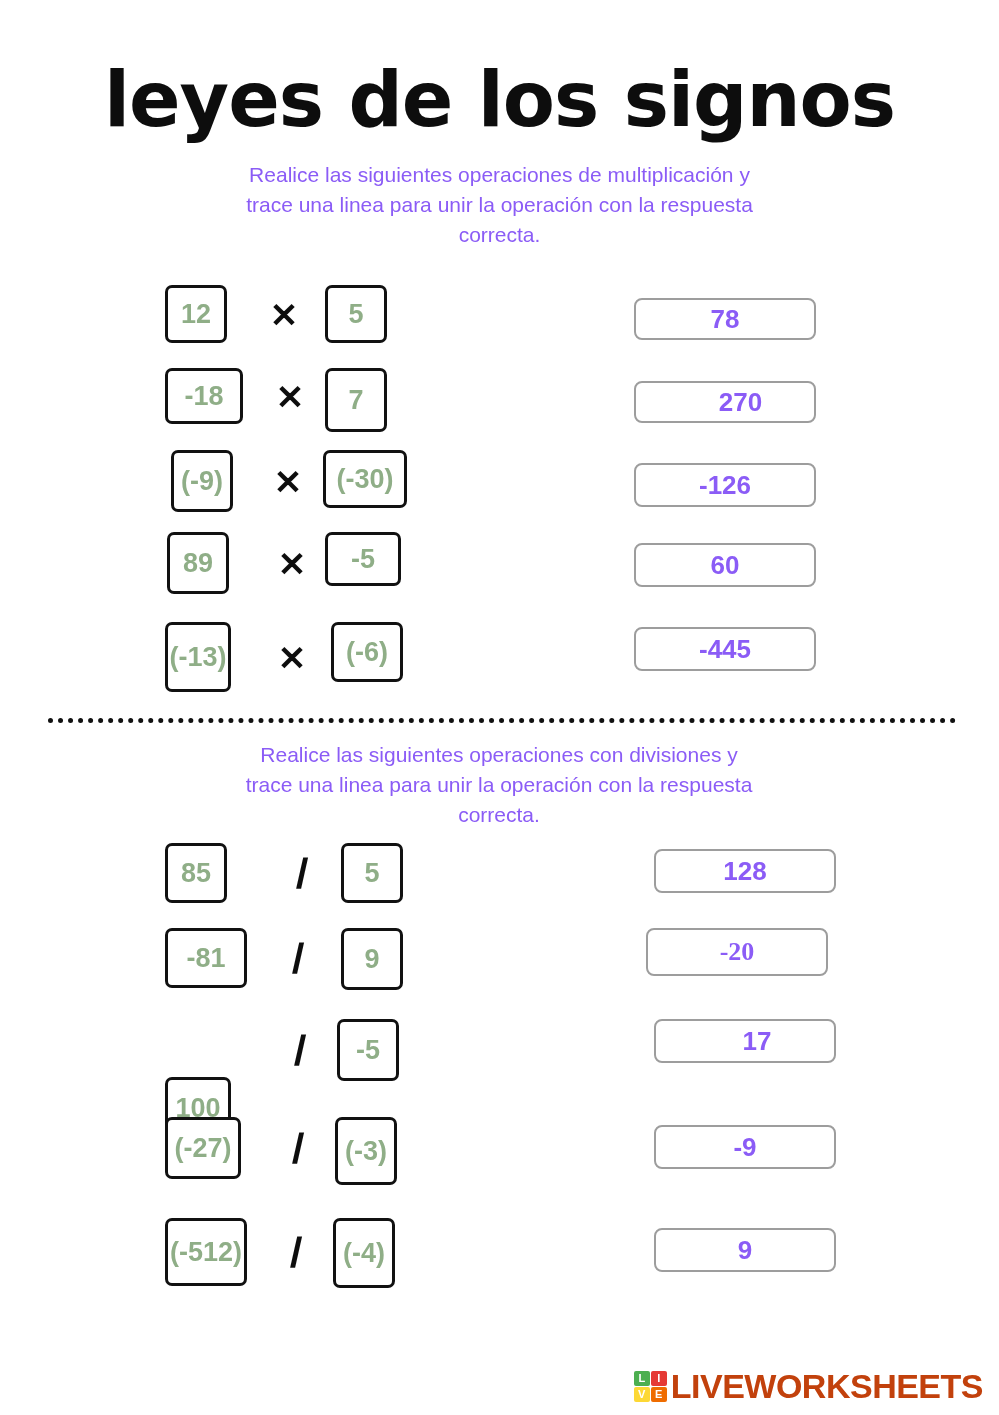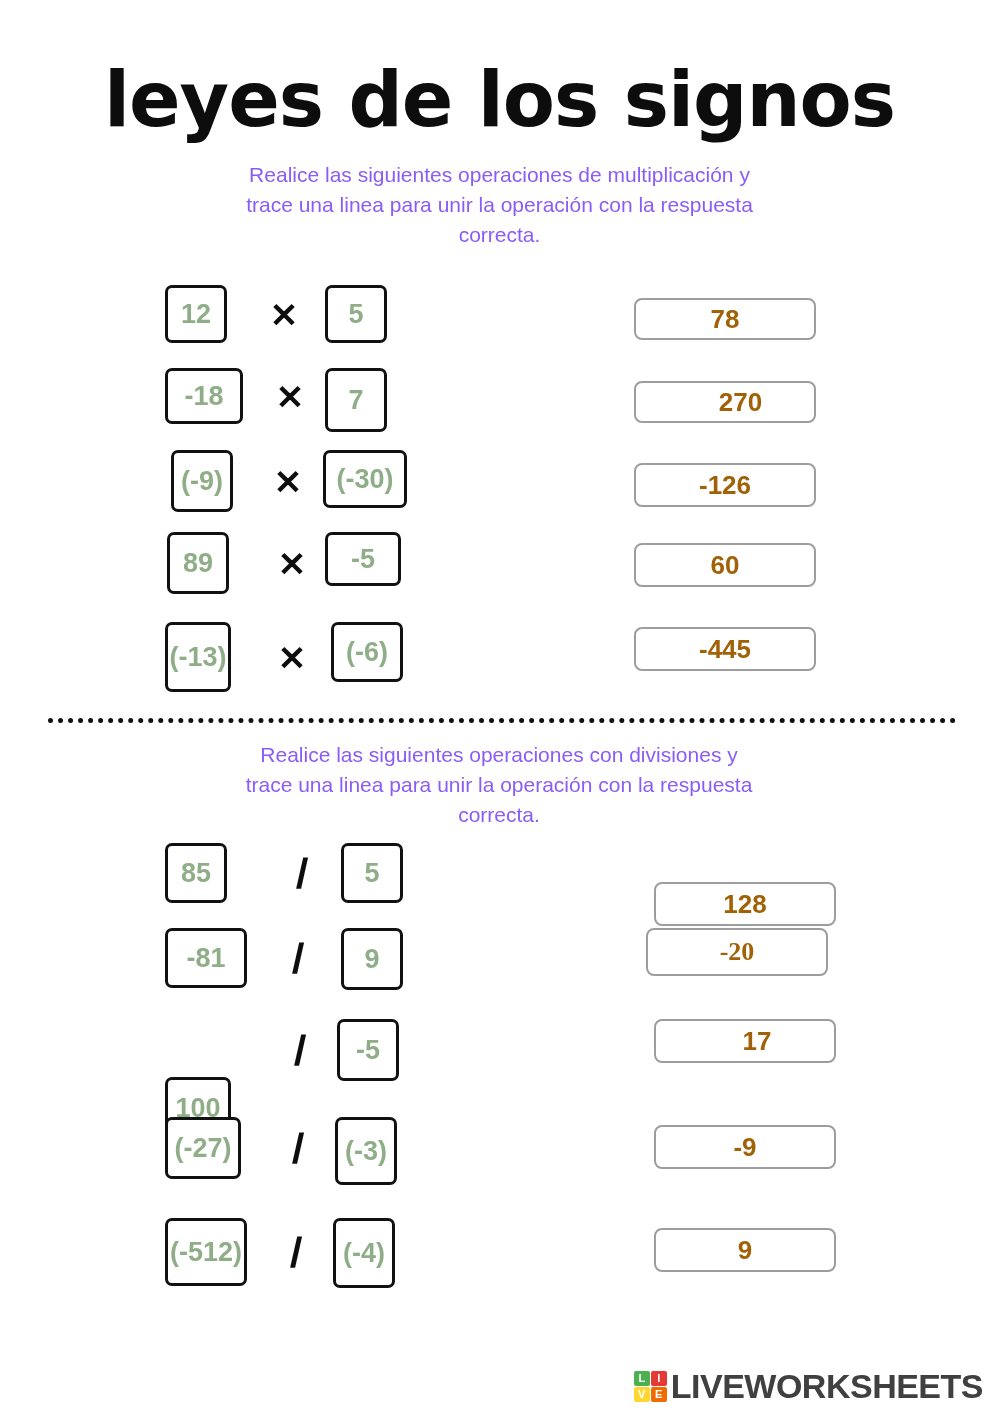--- a/index.html
+++ b/index.html
@@ -76,21 +76,21 @@
     font-weight: 800;
     transform: skewX(-2deg);
   }
 
   
   .ansbox {
     position: absolute;
     border: 2px solid #9d9d9d;
     border-radius: 8px;
     background: #ffffff;
-    color: #a16207;
+    color: #8b5cf6;
     font-size: 26px;
     font-weight: 600;
     display: flex;
     align-items: center;
     justify-content: center;
     font-family: "Liberation Sans", sans-serif;
   }
 
   
   .divider {
@@ -129,21 +129,21 @@
   }
   .tile-l { background: #4caf50; }
   .tile-i { background: #e53935; }
   .tile-v { background: #fdd835; color:#ffffff; }
   .tile-e { background: #ef6c00; }
   .logo-word {
     font-family: "Liberation Sans", sans-serif;
     font-weight: 700;
     font-size: 34px;
     letter-spacing: -0.5px;
-    color: #404040;
+    color: #c2410c;
     line-height: 1;
   }
 </style>
 </head>
 <body>
 
 <h1 class="page-title">leyes de los signos</h1>
 <p class="instructions">Realice las siguientes operaciones de multiplicación y trace una linea para unir la operación con la respuesta correcta.</p>
 
 <div class="section" id="mul-section" style="position: absolute; left: 0px; top: 0px; width: 999px;">
@@ -182,21 +182,21 @@
     <div class="opbox" style="position: absolute; left: 341px; top: 928px; width: 62px; height: 62px;">9</div>
     <div class="opbox" style="position: absolute; left: 165px; top: 1077px; width: 66px; height: 62px;">100</div>
     <div class="op-symbol slash" style="position: absolute; left: 277px; top: 1023px; width: 46px; height: 56px;">/</div>
     <div class="opbox" style="position: absolute; left: 337px; top: 1019px; width: 62px; height: 62px;">-5</div>
     <div class="opbox" style="position: absolute; left: 165px; top: 1117px; width: 76px; height: 62px;">(-27)</div>
     <div class="op-symbol slash" style="position: absolute; left: 275px; top: 1121px; width: 46px; height: 56px;">/</div>
     <div class="opbox" style="position: absolute; left: 335px; top: 1117px; width: 62px; height: 68px;">(-3)</div>
     <div class="opbox" style="position: absolute; left: 165px; top: 1218px; width: 82px; height: 68px;">(-512)</div>
     <div class="op-symbol slash" style="position: absolute; left: 273px; top: 1222px; width: 46px; height: 62px;">/</div>
     <div class="opbox" style="position: absolute; left: 333px; top: 1218px; width: 62px; height: 70px;">(-4)</div>
-    <div class="ansbox" style="left: 654px; top: 849px; width: 182px; height: 44px; margin-top: 33px;">128</div>
+    <div class="ansbox" style="left: 654px; top: 849px; width: 182px; height: 44px;">128</div>
     <div class="ansbox" style="left: 646px; top: 928px; width: 182px; height: 48px; font-family: Liberation Serif, serif;">-20</div>
     <div class="ansbox" style="left: 654px; top: 1019px; width: 182px; height: 44px; padding-left: 24px;">17</div>
     <div class="ansbox" style="left: 654px; top: 1125px; width: 182px; height: 44px;">-9</div>
     <div class="ansbox" style="left: 654px; top: 1228px; width: 182px; height: 44px;">9</div>
   </div>
 
 <div class="footer">
   <div class="logo-tiles">
     <span class="logo-tile tile-l">L</span>
     <span class="logo-tile tile-i">I</span>

